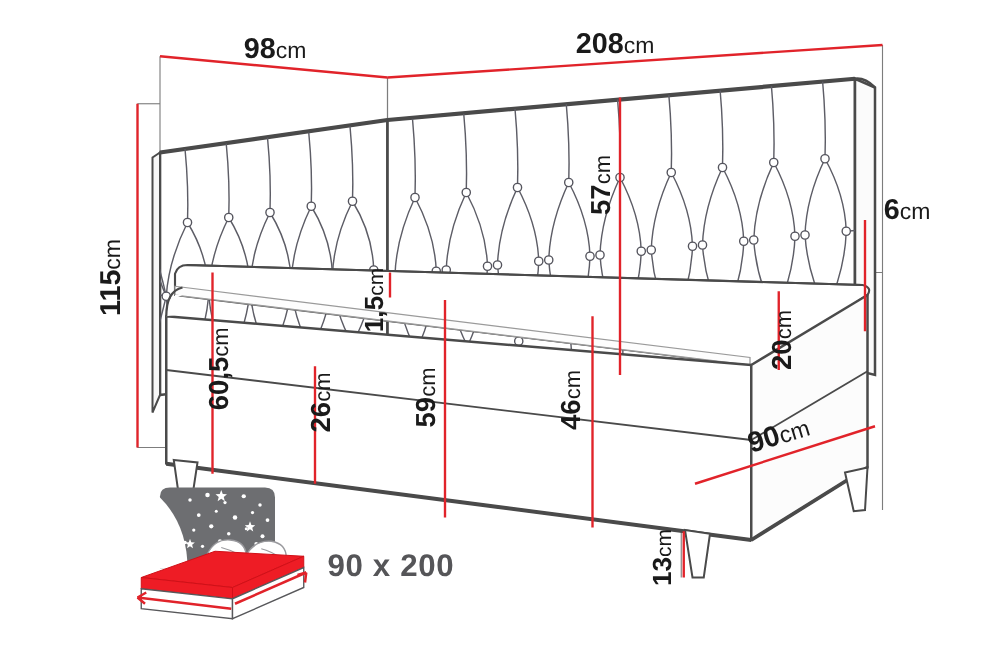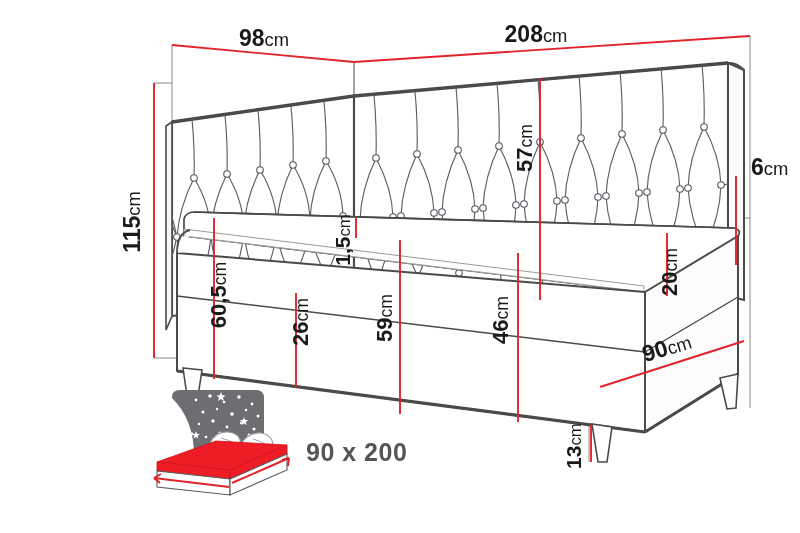--- a/index.html
+++ b/index.html
@@ -3,21 +3,21 @@
 <meta charset="utf-8">
 <style>
   html,body{margin:0;padding:0;}
   body{
     width:800px;height:533px;
     background:#ffffff;
     font-family:"Liberation Sans", sans-serif;
     overflow:hidden;
     position:relative;
   }
-  #stage{position:absolute;inset:0;width:712px;height:533px;padding-left:44px;}
+  #stage{position:absolute;inset:0;width:712px;height:533px;}
   svg{display:block;}
   .dimtext{
     font-family:"Liberation Sans", sans-serif;
     font-weight:bold;
     fill:#1a1a1a;
   }
   .unit{font-weight:normal;font-size:0.80em;}
   .mattlabel{
     font-family:"Liberation Sans", sans-serif;
     font-weight:bold;

